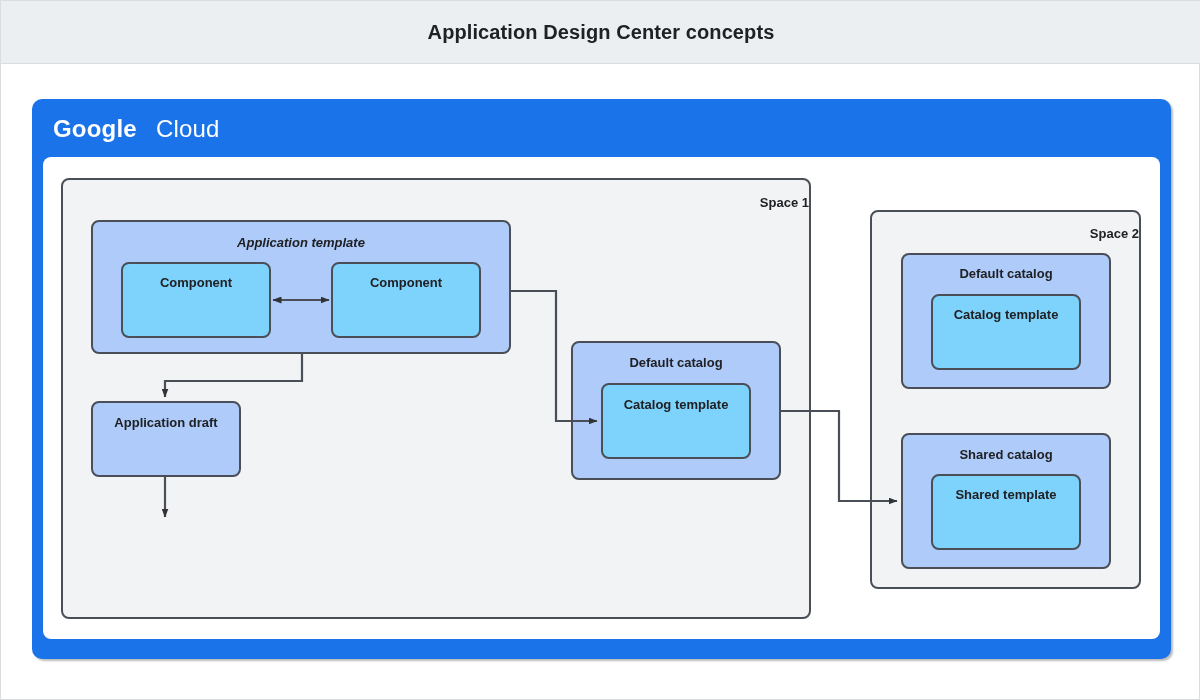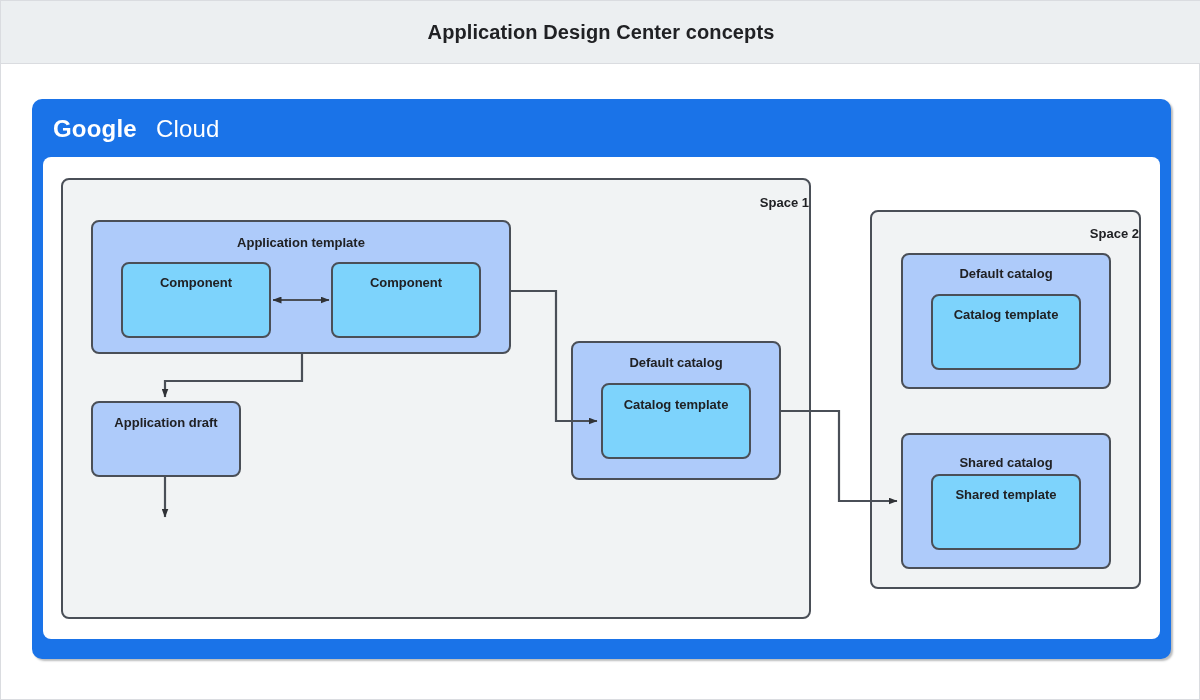--- a/index.html
+++ b/index.html
@@ -96,21 +96,21 @@
     position: absolute;
     left: 0; right: 0;
     text-align: center;
     font-size: 13px;
     font-weight: 700;
     color: #202124;
     white-space: nowrap;
   }
 
   
-  #application-template { left: 90px; top: 219px; width: 420px; height: 134px; }
+  #application-template { left: 90px; top: 219px; width: 420px; height: 134px; font-style: italic; }
   #application-template > .box-label { top: 13px; }
   #component-left  { left: 120px; top: 261px; width: 150px; height: 76px; }
   #component-left  > .box-label { top: 11px; }
   #component-right { left: 330px; top: 261px; width: 150px; height: 76px; }
   #component-right > .box-label { top: 11px; }
 
   #application-draft { left: 90px; top: 400px; width: 150px; height: 76px; }
   #application-draft > .box-label { top: 12px; }
   #application       { left: 90px; top: 520px; width: 150px; height: 76px; }
   #application       > .box-label { top: 12px; }
@@ -120,21 +120,21 @@
   #catalog-template-1 { left: 600px; top: 382px; width: 150px; height: 76px; }
   #catalog-template-1 > .box-label { top: 12px; }
 
   
   #default-catalog-2 { left: 900px; top: 252px; width: 210px; height: 136px; }
   #default-catalog-2 > .box-label { top: 11px; }
   #catalog-template-2 { left: 930px; top: 293px; width: 150px; height: 76px; }
   #catalog-template-2 > .box-label { top: 11px; }
 
   #shared-catalog { left: 900px; top: 432px; width: 210px; height: 136px; }
-  #shared-catalog > .box-label { top: 20px; }
+  #shared-catalog > .box-label { top: 12px; }
   #shared-template { left: 930px; top: 473px; width: 150px; height: 76px; }
   #shared-template > .box-label { top: 11px; }
 
   
   .connectors {
     position: absolute;
     left: 0; top: 0;
     width: 1200px; height: 700px;
     pointer-events: none;
   }

